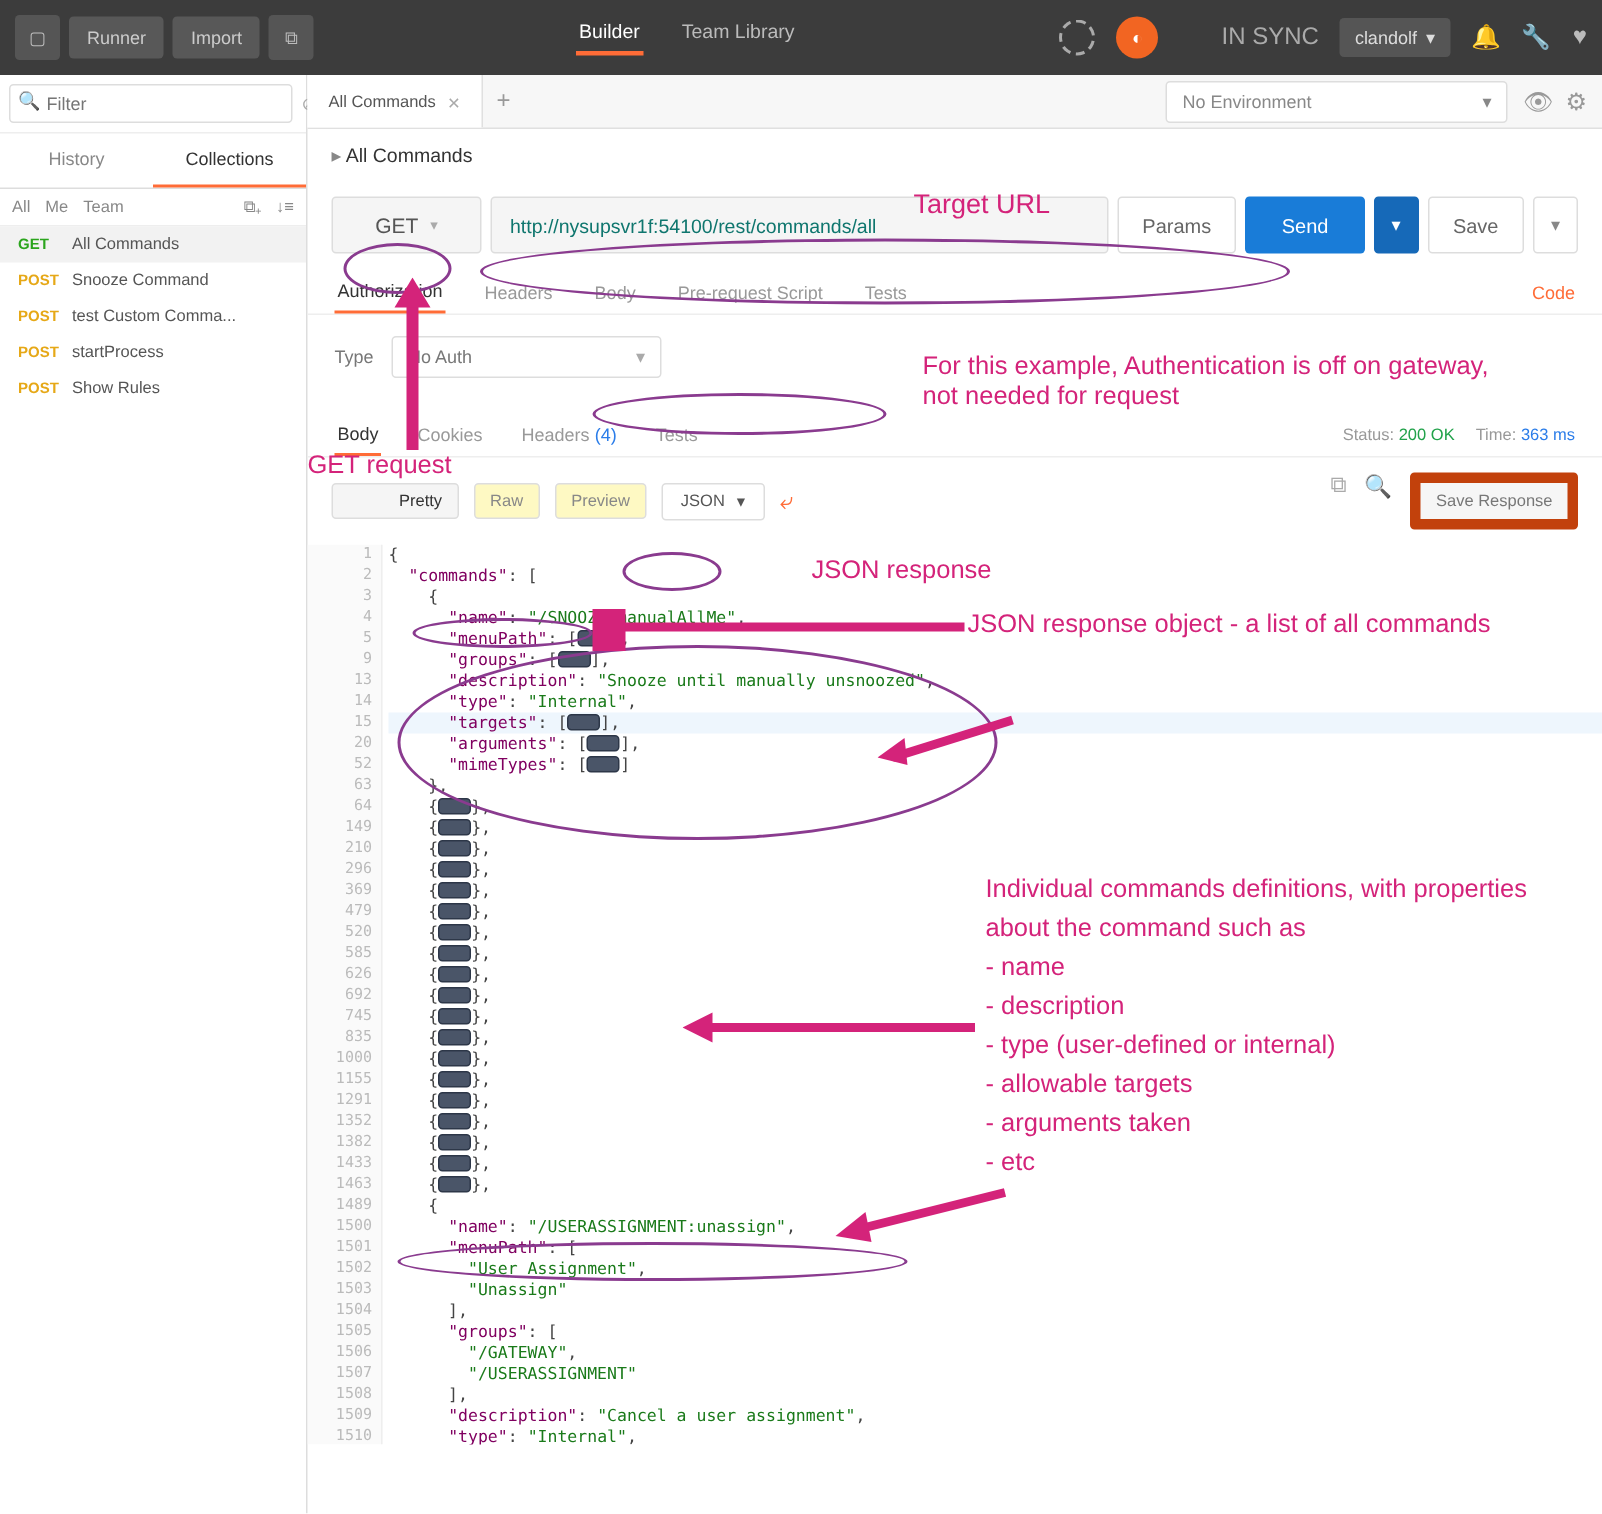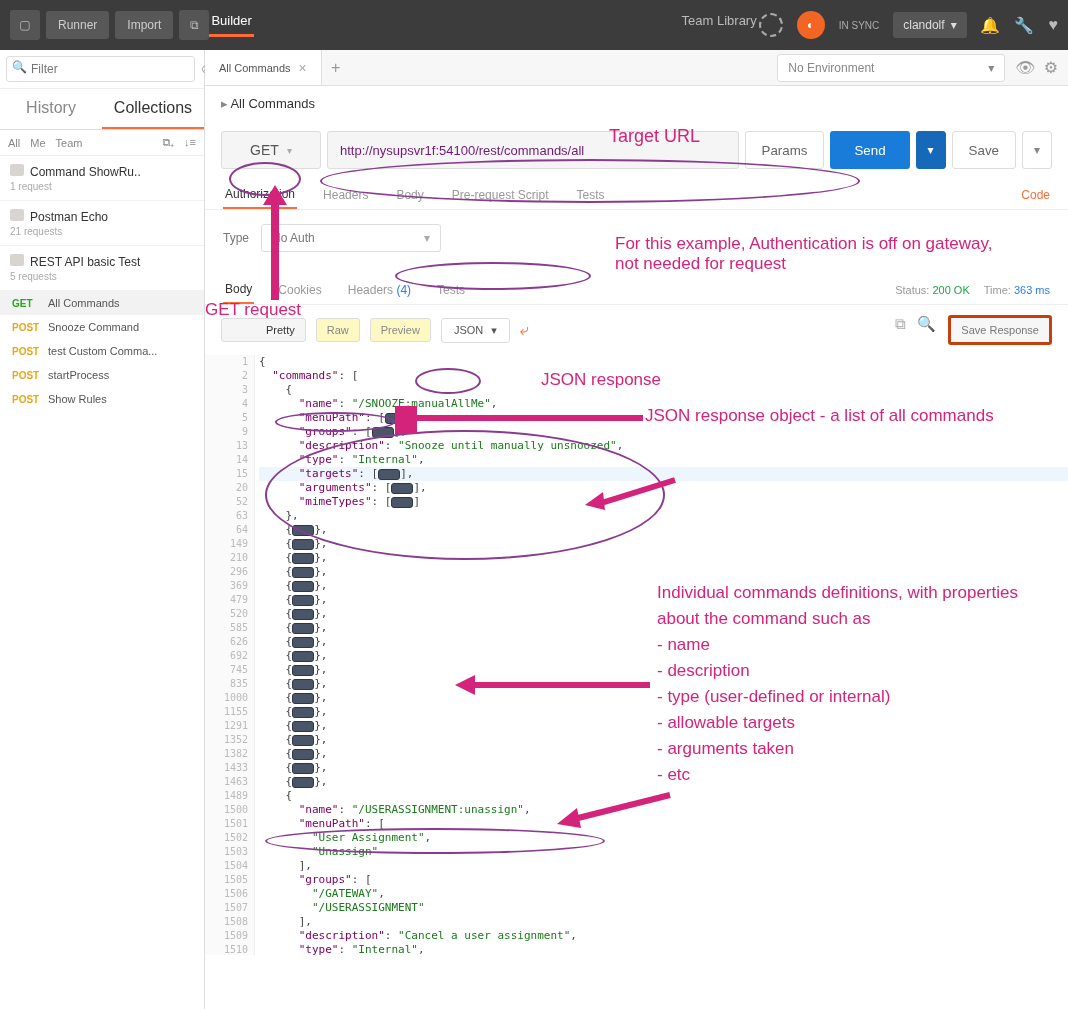--- a/index.html
+++ b/index.html
@@ -2,36 +2,36 @@
 <html><head>
 <meta charset="utf-8">
 <style>
   * { box-sizing: border-box; margin: 0; padding: 0; }
   body { font-family: -apple-system, BlinkMacSystemFont, "Segoe UI", Arial, sans-serif; font-size: 12px; color: #333; background: #fff; width: 1068px; height: 1009px; overflow: hidden; }
   
   .topbar { height: 50px; background: #3c3c3c; display: flex; align-items: center; padding: 0 10px; color: #ccc; }
   .topbar-left { display: flex; align-items: center; gap: 6px; }
   .topbar-icon { width: 30px; height: 30px; background: #555; border-radius: 3px; display: flex; align-items: center; justify-content: center; color: #bbb; }
   .top-btn { background: #585858; color: #ccc; border: none; padding: 7px 12px; border-radius: 3px; font-size: 12px; cursor: pointer; }
-  .topbar-center { flex: 1; display: flex; justify-content: space-between; gap: 24px; font-size: 13px; }
+  .topbar-center { flex: 1; display: flex; justify-content: center; gap: 24px; font-size: 13px; }
   .center-tab { padding: 0 2px 6px 2px; cursor: pointer; color: #bbb; }
   .center-tab.active { color: #fff; border-bottom: 3px solid #ff6c37; }
   .topbar-right { display: flex; align-items: center; gap: 14px; }
   .sync-icon { width: 24px; height: 24px; border: 2px dashed #aaa; border-radius: 50%; }
   .agent-icon { width: 28px; height: 28px; border-radius: 50%; background: #f26522; display:flex; align-items:center; justify-content:center; color:#fff; }
-  .sync-text { font-size: 10px; color: #aaa; }
+  .sync-text { font-size: 16px; color: #aaa; margin-left: 28px; }
   .user-dd { background: #555; padding: 6px 10px; border-radius: 3px; color: #ddd; display:flex; align-items:center; gap:6px; cursor:pointer;}
   .right-ico { color: #bbb; font-size:16px; cursor:pointer;}
   
   .layout { display: flex; height: calc(1009px - 50px); }
   .sidebar { width: 205px; border-right: 1px solid #ddd; display:flex; flex-direction:column; }
   .filter { display:flex; align-items:center; padding:6px; border-bottom:1px solid #eee; gap:6px;}
   .filter-inp { flex:1; border:1px solid #ddd; border-radius:3px; padding:5px 8px 5px 24px; font-size:12px; color:#a21caf;}
   .side-tabs { display:flex; border-bottom:1px solid #ddd;}
-  .side-tab { flex:1; text-align:center; padding:10px 0; font-size:16px; color:#888; cursor:pointer;}
+  .side-tab { flex:1; text-align:center; padding:10px 0; font-size:12px; color:#888; cursor:pointer;}
   .side-tab.active { color:#ff6c37; border-bottom:2px solid #ff6c37; font-weight:500; color:#333; }
   .side-toolbar { display:flex; align-items:center; padding:6px 8px; gap:10px; color:#888; font-size:11px; border-bottom:1px solid #eee;}
   .side-toolbar span { cursor:pointer; }
   .t-icons { margin-left:auto; display:flex; gap:10px; }
   .collection { padding:8px 10px; border-bottom:1px solid #f2f2f2; cursor:pointer;}
   .collection .c-title { font-size:12px; color:#333; white-space:nowrap; overflow:hidden; text-overflow:ellipsis;}
   .collection .c-sub { font-size:10px; color:#aaa; margin-top:2px;}
   .folder-ico { display:inline-block; width:14px; height:12px; background:#d8d4d0; border-radius:2px; margin-right:6px;}
   .req-item { display:flex; align-items:center; gap:6px; padding:6px 8px 6px 12px; font-size:11px; color:#555; cursor:pointer;}
   .req-item.active { background:#f2f2f2;}
@@ -43,21 +43,21 @@
   .tabbar { display:flex; align-items:center; height:36px; background:#f7f7f7; border-bottom:1px solid #e0e0e0; padding-right:10px;}
   .tab { padding:0 14px; height:100%; display:flex; align-items:center; gap:8px; background:#fff; border-right:1px solid #e0e0e0; font-size:11px; color:#555; cursor:pointer;}
   .tab .close { color:#aaa; font-size:14px;}
   .addtab { width:28px; display:flex; justify-content:center; color:#999; font-size:16px; cursor:pointer;}
   .env-dd { margin-left:auto; width:228px; border:1px solid #ddd; padding:6px 10px; background:#fff; color:#888; border-radius:3px; display:flex; justify-content:space-between; align-items:center; cursor:pointer;}
   .env-icons { display:flex; gap:8px; margin-left:10px; color:#999;}
   .env-icons span{cursor:pointer; font-size:16px;}
   .breadcrumb { padding:10px 16px; font-size:13px; color:#333; font-weight:500;}
   .urlrow { display:flex; gap:6px; padding:10px 16px 4px 16px; align-items:center;}
   .method-dd { width:100px; height:38px; background:#f5f5f5; border:1px solid #ddd; border-radius:3px; display:flex; align-items:center; justify-content:center; gap:8px; color:#555; font-weight:500; font-size:14px; cursor:pointer;}
-  .url-in { flex:1; height:38px; border:1px solid #ddd; border-radius:3px; padding:0 12px; font-size:13px; color:#701a75; background:#f5f5f5;}
+  .url-in { flex:1; height:38px; border:1px solid #ddd; border-radius:3px; padding:0 12px; font-size:13px; color:#0f766e; background:#f5f5f5;}
   .params-btn, .save-btn { height:38px; padding:0 16px; border:1px solid #ddd; background:#fff; color:#666; border-radius:3px; cursor:pointer;}
   .send-btn { height:38px; padding:0 24px; background:#197cd8; color:#fff; border:none; border-radius:3px; cursor:pointer; font-weight:500;}
   .send-caret, .save-caret { width:30px; height:38px; display:flex; align-items:center; justify-content:center; border:1px solid #ddd; border-radius:3px; color:#888; cursor:pointer;}
   .send-caret{ background:#1669b8; border-color:#1669b8; color:#fff;}
   .reqtabs { display:flex; gap:24px; padding:8px 18px 0; border-bottom:1px solid #eee; font-size:12px; color:#999; align-items:center;}
   .reqtab { padding:6px 2px; cursor:pointer;}
   .reqtab.active { color:#333; border-bottom:2px solid #ff6c37;}
   .codehint { margin-left:auto; color:#ff6c37; cursor:pointer;}
   .auth-row { padding:14px 18px; display:flex; align-items:center; gap:12px; color:#777; }
   .auth-dd { width:180px; border:1px solid #ddd; padding:6px 10px; border-radius:3px; background:#fff; display:flex; justify-content:space-between; cursor:pointer;}
@@ -65,21 +65,21 @@
   .resp-tab { padding:6px 2px; cursor:pointer;}
   .resp-tab.active { color:#333; border-bottom:2px solid #ff6c37;}
   .status { margin-left:auto; font-size:11px; color:#999; display:flex; gap:14px;}
   .stat-val { color:#21a24a; }
   .fmt-row { display:flex; align-items:center; gap:10px; padding:10px 16px;}
   .fmt-btn { padding:5px 10px; border:1px solid #ddd; border-radius:3px; background:#fef9c3; color:#888; font-size:11px; cursor:pointer;}
   .fmt-btn.active { color:#333; background:#f5f5f5;padding-left:44px;}
   .json-dd { padding:5px 12px; border:1px solid #ddd; border-radius:3px; background:#fff; color:#555; font-size:11px; display:flex; gap:8px; align-items:center; cursor:pointer;}
   .wrap-ico { color:#ff6c37; cursor:pointer; font-size:16px;}
   .resp-ico { margin-left:auto; display:flex; gap:12px; color:#aaa; font-size:15px;}
-  .save-resp { border:3px solid #c2410c; padding:6px 10px; border-radius:3px; background:#f6f6f6; color:#777; font-size:11px; cursor:pointer;}
+  .save-resp { border:7px solid #c2410c; padding:6px 10px; border-radius:3px; background:#f6f6f6; color:#777; font-size:11px; cursor:pointer;}
   
   .code { font-family: Menlo, monospace; font-size:11px; line-height:14px; display:flex; height:600px; overflow:hidden;}
   .gutter { width:50px; background:#fafafa; border-right:1px solid #eee; text-align:right; color:#bbb; padding-right:6px; font-size:10px;}
   .gutter div { height:14px;}
   .codebody { flex:1; padding-left:4px; color:#444; }
   .codebody div{ height:14px; white-space:pre;}
   .k { color:#800060;}
   .s { color:#1a7a1a;}
   .fold { display:inline-block; width:22px; height:11px; background:#4a5568; border-radius:3px; border:1px solid #2d3748; vertical-align:middle;}
   .hl { background:#eef6fd; }
@@ -133,34 +133,20 @@
     </div>
     <div class="side-toolbar">
       <span>All</span>
       <span>Me</span>
       <span>Team</span>
       <div class="t-icons">
         <span>⧉₊</span>
         <span>↓≡</span>
       </div>
     </div>
-    <div id="collections">
-        <div class="collection">
-          <div class="c-title"><span class="folder-ico"></span>Command ShowRu..</div>
-          <div class="c-sub">1 request</div>
-        </div>
-        <div class="collection">
-          <div class="c-title"><span class="folder-ico"></span>Postman Echo</div>
-          <div class="c-sub">21 requests</div>
-        </div>
-        <div class="collection">
-          <div class="c-title"><span class="folder-ico"></span>REST API basic Test</div>
-          <div class="c-sub">5 requests</div>
-        </div>
-      </div>
     <div id="reqs">
         <div class="req-item active">
           <span class="method-get">GET</span>
           <span class="req-label">All Commands</span>
         </div>
         <div class="req-item">
           <span class="method-post">POST</span>
           <span class="req-label">Snooze Command</span>
         </div>
         <div class="req-item">

